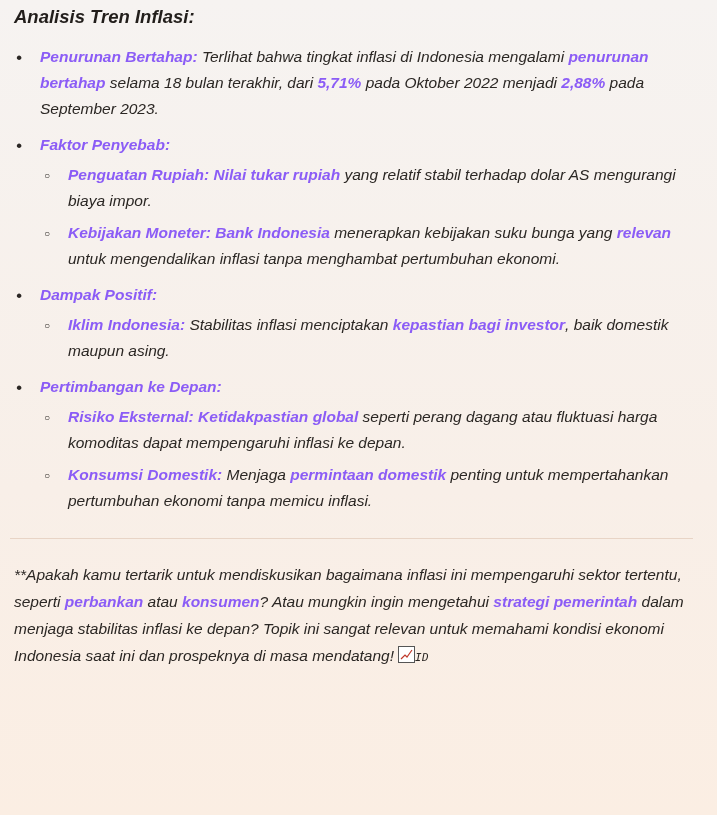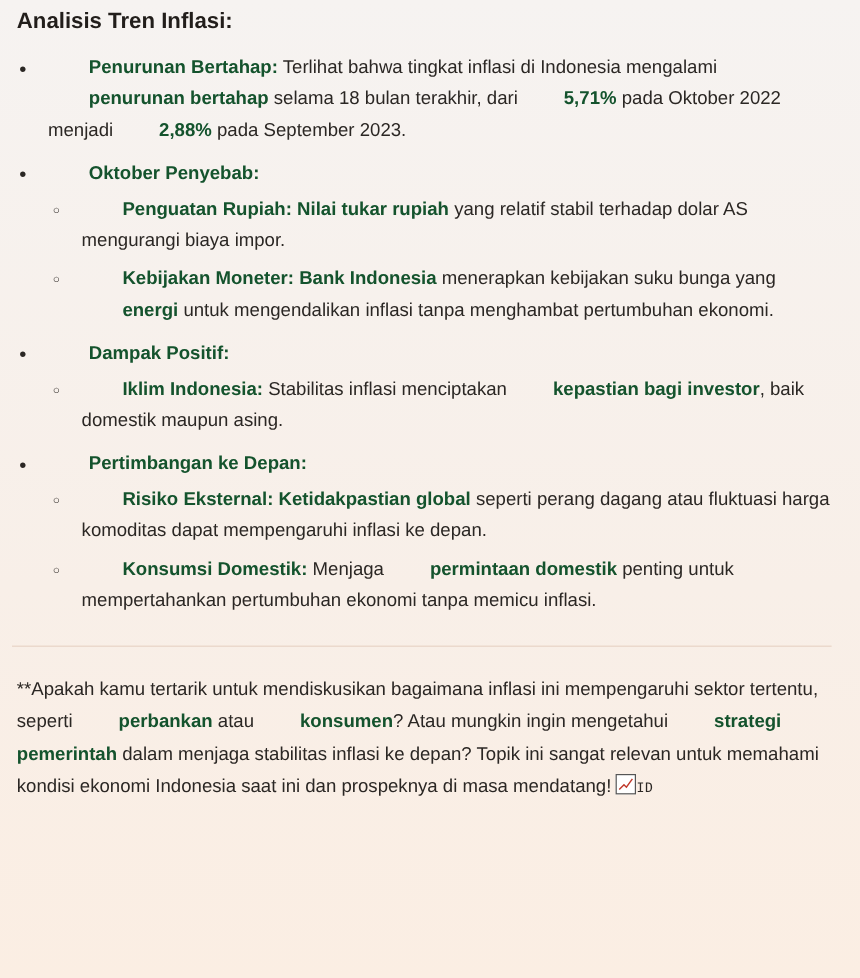--- a/index.html
+++ b/index.html
@@ -3,46 +3,46 @@
 <meta charset="utf-8">
 <style>
   html, body { margin: 0; padding: 0; }
   body {
     width: 717px; height: 815px; overflow: hidden;
     background: linear-gradient(180deg, #f6f3f1 0%, #f8efe8 60%, #fbeee3 100%);
     font-family: "Liberation Sans", "DejaVu Sans", sans-serif;
     color: #2b2724;
     font-size: 15.5px;
   }
-  .wrap { padding: 4px 24px 0 14px; }
+  .wrap { padding: 4px 24px 0 14px; font-style: italic; }
   h2 { font-size: 18.5px; font-weight: bold; margin: 0 0 14px 0; line-height: 26px; color: #221e1b; }
   ul.l1 { list-style: none; margin: 0; padding: 0; }
   ul.l1 > li { position: relative; padding-left: 26px; margin-bottom: 10px; }
   ul.l1 > li::before { content: "•"; position: absolute; left: 2px; top: 0; font-size: 17px; line-height: 28px; }
   ul.l2 { list-style: none; margin: 4px 0 8px 0; padding: 0; }
   ul.l2 > li { position: relative; padding-left: 28px; margin-bottom: 6px; }
   ul.l2 > li::before { content: "○"; position: absolute; left: 4px; top: 0; font-size: 10px; line-height: 28px; }
   p, li { line-height: 26px; }
-  b { color: #14532d; margin-left: 34px; }
+  b { color: #8b5cf6; }
   hr { border: none; border-top: 1px solid #e8d4c6; margin: 24px 0 22px -4px; }
   .closing { margin: 0; line-height: 27px; }
   .badge { display: inline-block; width: 15px; height: 15px; border: 1px solid #555; vertical-align: -2px; margin-left: 4px; background: #fff; position: relative; }
   .badge svg { position: absolute; left: 0; top: 0; }
   .id { font-size: 11px; font-family: "DejaVu Sans Mono", monospace; letter-spacing: 0.5px; text-align: center; }
 </style>
 </head>
 <body>
 
 <div class="wrap">
   <h2>Analisis Tren Inflasi:</h2>
   <ul class="l1" id="sections">
       <li><b>Penurunan Bertahap:</b><span> Terlihat bahwa tingkat inflasi di Indonesia mengalami </span><b>penurunan bertahap</b><span> selama 18 bulan terakhir, dari </span><b>5,71%</b><span> pada Oktober 2022 menjadi </span><b>2,88%</b><span> pada September 2023.</span></li>
-      <li><b>Oktober Penyebab:</b><ul class="l2">
+      <li><b>Faktor Penyebab:</b><ul class="l2">
           <li><b>Penguatan Rupiah: Nilai tukar rupiah</b><span> yang relatif stabil terhadap dolar AS mengurangi biaya impor.</span></li>
-          <li><b>Kebijakan Moneter: Bank Indonesia</b><span> menerapkan kebijakan suku bunga yang </span><b>energi</b><span> untuk mengendalikan inflasi tanpa menghambat pertumbuhan ekonomi.</span></li>
+          <li><b>Kebijakan Moneter: Bank Indonesia</b><span> menerapkan kebijakan suku bunga yang </span><b>relevan</b><span> untuk mengendalikan inflasi tanpa menghambat pertumbuhan ekonomi.</span></li>
         </ul></li>
       <li><b>Dampak Positif:</b><ul class="l2">
           <li><b>Iklim Indonesia:</b><span> Stabilitas inflasi menciptakan </span><b>kepastian bagi investor</b><span>, baik domestik maupun asing.</span></li>
         </ul></li>
       <li><b>Pertimbangan ke Depan:</b><ul class="l2">
           <li><b>Risiko Eksternal: Ketidakpastian global</b><span> seperti perang dagang atau fluktuasi harga komoditas dapat mempengaruhi inflasi ke depan.</span></li>
           <li><b>Konsumsi Domestik:</b><span> Menjaga </span><b>permintaan domestik</b><span> penting untuk mempertahankan pertumbuhan ekonomi tanpa memicu inflasi.</span></li>
         </ul></li>
     </ul>
   <hr>

